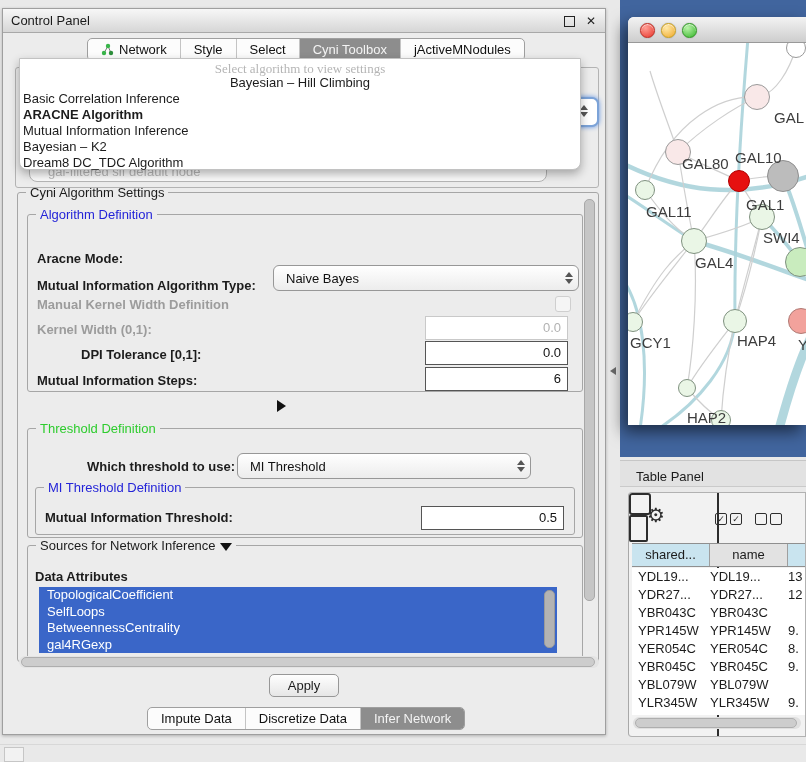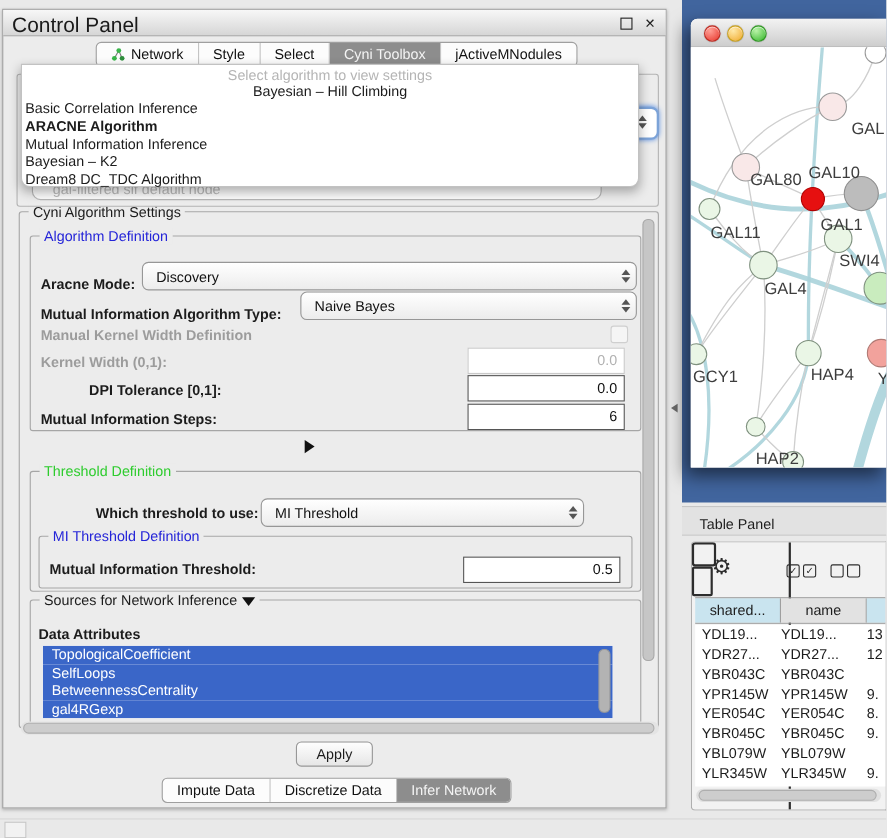--- a/index.html
+++ b/index.html
@@ -6,38 +6,38 @@
   #app{position:relative;width:806px;height:762px;overflow:hidden;
        font-family:"Liberation Sans","DejaVu Sans",sans-serif;font-size:13px;color:#1c1c1c;
        background:#e9e9e9;}
   .abs{position:absolute;box-sizing:border-box;}
 
   
   #cpanel{left:2px;top:8px;width:604px;height:727px;background:#ececec;
           border:1px solid #9f9f9f;box-shadow:0 1px 3px rgba(0,0,0,.25);}
   #cp-titlebar{left:0;top:0;right:0;height:24px;
      background:linear-gradient(#f7f7f7,#d6d6d6);border-bottom:1px solid #a8a8a8;}
-  #cp-title{left:8px;top:4px;font-size:19px;color:#1a1a1a;}
+  #cp-title{left:8px;top:4px;font-size:13px;color:#1a1a1a;}
   .win-ico{top:5px;font-size:12px;color:#222;cursor:default;}
   #cp-float{right:30px;width:11px;height:11px;border:1.5px solid #222;top:7px;}
   #cp-close{right:9px;font-weight:bold;top:5px;}
 
   
   .seg-tabs{display:flex;border:1px solid #9f9f9f;border-radius:5px;overflow:hidden;
             background:#fcfcfc;height:23px;}
   .seg{padding:0 13px;line-height:22px;font-size:13px;border-left:1px solid #c4c4c4;
        white-space:nowrap;display:flex;align-items:center;gap:5px;color:#111;}
   .seg:first-child{border-left:none;}
   .seg.sel{background:#8d8d8d;color:#f4f4f4;}
 
   
   #algo-popup{left:16px;top:49px;width:562px;height:112px;background:#fff;
       border:1px solid #c2c2c2;border-radius:0 0 8px 8px;z-index:6;
       box-shadow:0 4px 10px rgba(0,0,0,.3);}
-  #algo-prompt{width:100%;text-align:center;color:#b5b5b5;line-height:15px;position:absolute;top:2px;}
+  #algo-prompt{width:100%;text-align:center;color:#b5b5b5;line-height:15px;position:absolute;top:2px;font-family:Liberation Serif, serif;}
   .algo-item{position:absolute;left:3px;right:3px;height:16px;line-height:16px;white-space:nowrap;}
   .algo-item.bold{font-weight:bold;}
 
   
   #frag-group{left:12px;top:58px;width:584px;height:121px;border:1px solid #b3b3b3;
       border-radius:3px;z-index:1;}
   #frag-combo{left:546px;top:88px;width:50px;height:30px;background:#fff;border:2px solid #7ca3d8;
       border-radius:7px;box-shadow:0 0 5px #5b8fe0;z-index:2;}
   #ghost-combo{left:26px;top:142px;width:518px;height:31px;background:#fbfbfb;
       border:1px solid #b6b6b6;border-radius:8px;z-index:3;}
@@ -194,27 +194,20 @@
 
     <div class="fieldset" style="left:14px;top:183px;width:582px;height:470px;">
       <span class="legend">Cyni Algorithm Settings</span>
       <div class="vscroll-thumb" style="right:3px;top:6px;width:9px;height:400px;"></div>
     </div>
 
     <div class="fieldset" style="left:24px;top:205px;width:556px;height:178px;">
       <span class="legend blue">Algorithm Definition</span>
     </div>
     <div class="lbl b" style="left:34px;top:242px;">Aracne Mode:</div>
-    <div class="combo" style="left:126px;top:229px;width:450px;">
-      <span class="ctext">Discovery</span>
-      <span class="spin">
-          <span class="tri-u"></span>
-          <span class="tri-d"></span>
-        </span>
-    </div>
     <div class="lbl b" style="left:34px;top:269px;">Mutual Information Algorithm Type:</div>
     <div class="combo" style="left:270px;top:256px;width:306px;">
       <span class="ctext">Naive Bayes</span>
       <span class="spin">
           <span class="tri-u"></span>
           <span class="tri-d"></span>
         </span>
     </div>
     <div class="lbl b dis" style="left:34px;top:288px;">Manual Kernel Width Definition</div>
     <div class="checkbox" style="left:552px;top:287px;"></div>

